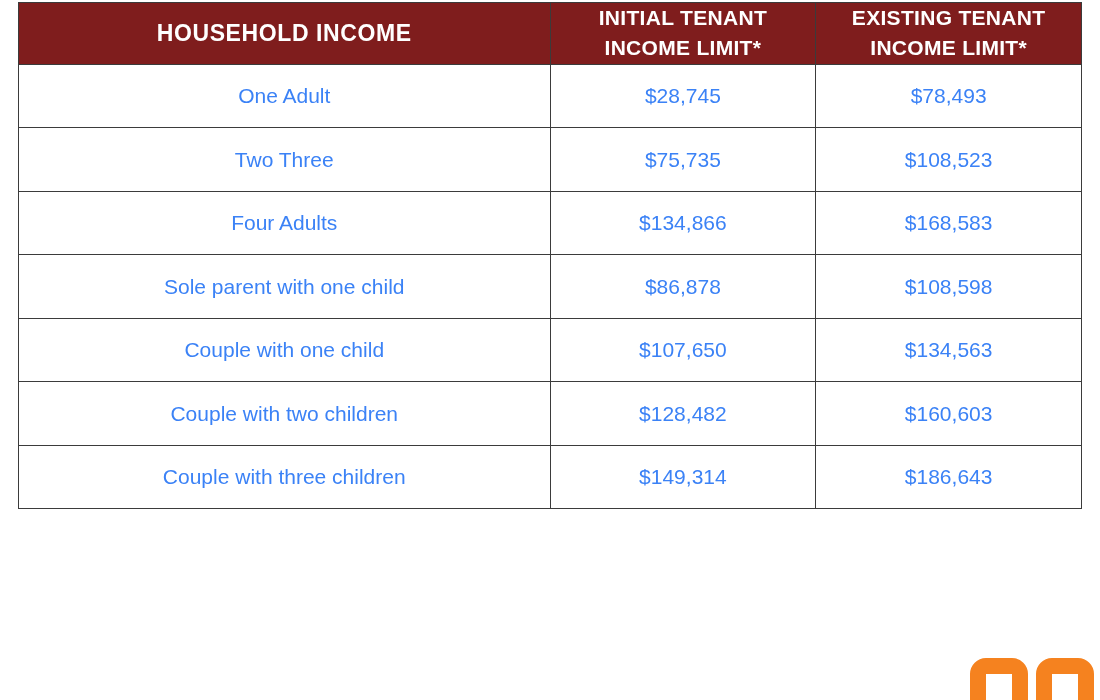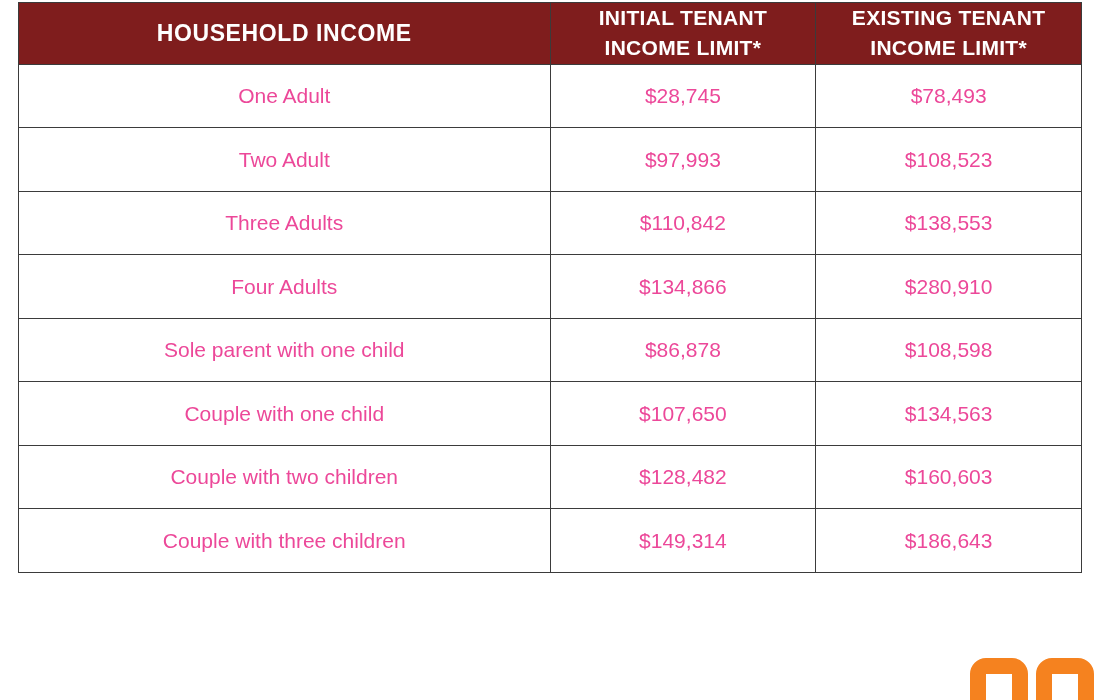--- a/index.html
+++ b/index.html
@@ -45,21 +45,21 @@
   th.sub-head {
     font-size: 21px;
     font-weight: bold;
     letter-spacing: 0.3px;
     line-height: 1.45;
     white-space: pre-line;
   }
   tbody td {
     height: 63.5px;
     background: #ffffff;
-    color: #ec4899;
+    color: #3b82f6;
     font-size: 21px;
     margin-top: 36px;
   }
   td.label-cell {
     font-size: 21px;
   }
   .logo {
     position: absolute;
     right: 6px;
     bottom: -38px;
@@ -95,33 +95,28 @@
 INCOME LIMIT*</th>
       </tr>
     </thead>
     <tbody>
       <tr>
         <td class="label-cell">One Adult</td>
         <td>$28,745</td>
         <td>$78,493</td>
       </tr>
       <tr>
-        <td class="label-cell">Two Adult</td>
-        <td>$97,993</td>
+        <td class="label-cell">Two Three</td>
+        <td>$75,735</td>
         <td>$108,523</td>
-      </tr>
-      <tr>
-        <td class="label-cell">Three Adults</td>
-        <td>$110,842</td>
-        <td>$138,553</td>
       </tr>
       <tr>
         <td class="label-cell">Four Adults</td>
         <td>$134,866</td>
-        <td>$280,910</td>
+        <td>$168,583</td>
       </tr>
       <tr>
         <td class="label-cell">Sole parent with one child</td>
         <td>$86,878</td>
         <td>$108,598</td>
       </tr>
       <tr>
         <td class="label-cell">Couple with one child</td>
         <td>$107,650</td>
         <td>$134,563</td>

